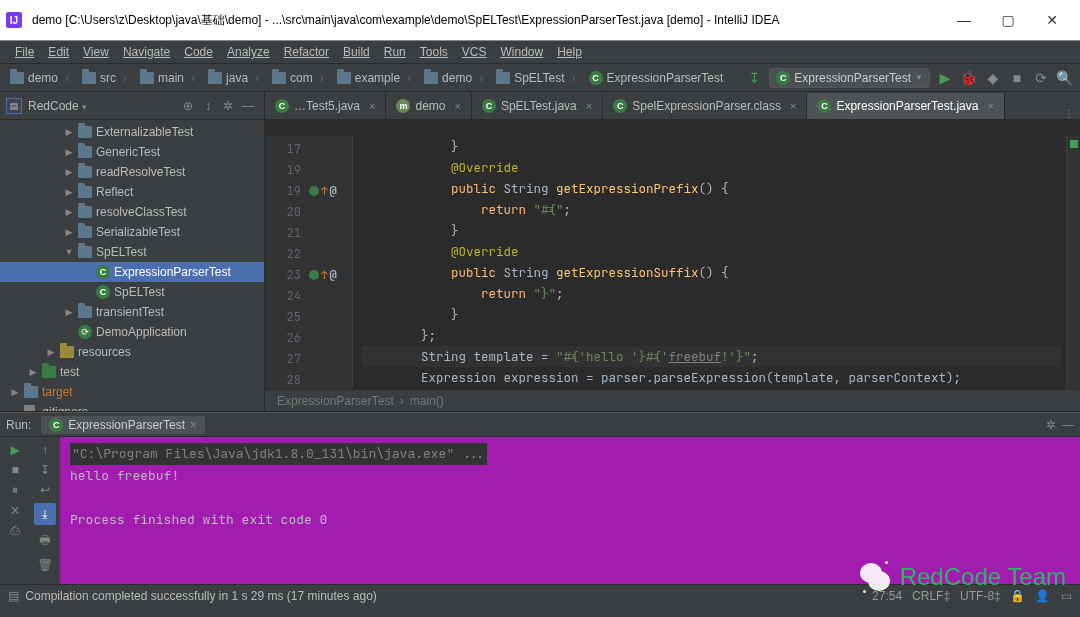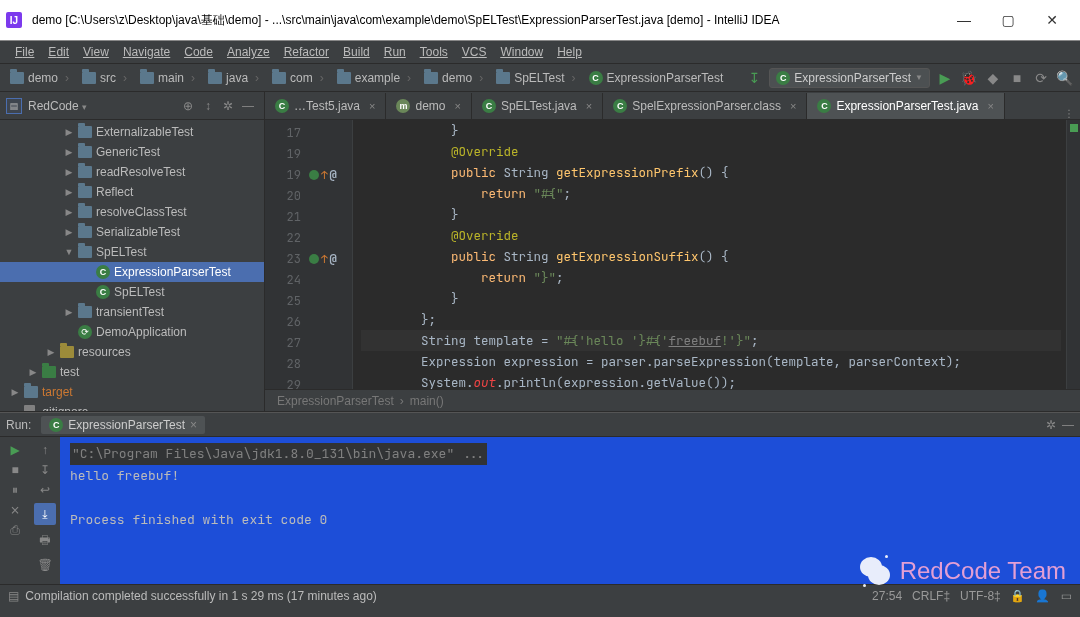--- a/index.html
+++ b/index.html
@@ -121,21 +121,21 @@
   .tab {
     display:flex; align-items:center; gap:5px; height:26px;
     padding:0 10px; background:#3c3f41; color:#bbbbbb;
     border-right:1px solid #2b2b2b; font-size:12px; white-space:nowrap;
   }
   .tab.active { background:#4e5254; color:#fff; }
   .tab .close { color:#888; font-size:11px; margin-left:4px; }
   .tab .m-icon { width:14px;height:14px;border-radius:7px;background:#6a8759;color:#fff;display:flex;align-items:center;justify-content:center;font-size:9px;font-weight:bold;}
   .tabs .tab-ops { flex:1; display:flex; justify-content:flex-end; align-items:center; padding-right:6px; gap:4px; color:#888;}
   
-  .code-host { flex:1; display:flex; background:#2b2b2b; overflow:hidden; }
+  .code-host { flex:1; display:flex; background:#2b2b2b; overflow:hidden;margin-top:16px; }
   .gutter-left {
     width:14px; background:#313335;
   }
   .gutter {
     width:74px; background:#313335; border-right:1px solid #3c3f41;
     font-family: "JetBrains Mono","Consolas",monospace; font-size:12px;
     color:#606366; padding-top:2px;
   }
   .gutter .grow { display:flex; align-items:center; height:21px; }
   .gutter .ln { width:28px; text-align:right; padding-right:6px;}
@@ -160,21 +160,21 @@
   }
   .editor-right .markerG { position:absolute; top:4px; right:2px; width:8px;height:8px;background:#499c54; }
   
   .editor-crumbs {
     height:22px; background:#3c3f41; border-top:1px solid #2b2b2b;
     display:flex; align-items:center; padding-left:12px; color:#777;
     font-size:12px; gap:6px;
   }
   
   .run-panel {
-    height:172px; background:#1d4ed8; display:flex; flex-direction:column;
+    height:172px; background:#a21caf; display:flex; flex-direction:column;
     border-top:1px solid #555;
   }
   .run-panel-header {
     height:24px; background:#3c3f41; display:flex; align-items:center;
     padding:0 6px; gap:6px; border-bottom:1px solid #2b2b2b;
   }
   .run-panel-header .lbl { color:#bbb; padding-right:4px;}
   .run-tab {
     display:flex; align-items:center; gap:5px; background:#4e5254;
     padding:2px 8px; border-radius:2px; color:#ccc;
@@ -198,22 +198,22 @@
   .console .cmd { color:#808080; background:#313335; display:inline-block; padding:0 2px;}
   
   .statusbar {
     height:22px; background:#3c3f41; border-top:1px solid #2b2b2b;
     display:flex; align-items:center; padding:0 8px; color:#bbbbbb; font-size:12px;
   }
   .statusbar .left { flex:1; display:flex; align-items:center; gap:6px;}
   .statusbar .right { display:flex; align-items:center; gap:10px; color:#999;}
   
   .watermark {
-    position:absolute; right:14px; bottom:32px; display:flex; align-items:center;
-    color:#f9a8d4; font-size:24px; font-weight:500; opacity:0.9; gap:10px;
+    position:absolute; right:14px; bottom:26px; display:flex; align-items:center;
+    color:#22c55e; font-size:24px; font-weight:500; opacity:0.9; gap:10px;
     pointer-events:none;
   }
   .watermark .bubble { width:30px;height:28px; position:relative;}
   .watermark .bubble .b1,.watermark .bubble .b2{
     position:absolute;width:22px;height:20px;border-radius:50%;background:#fff;
   }
   .watermark .bubble .b1{left:0;top:0;}
   .watermark .bubble .b2{right:0;bottom:0;}
   .watermark .bubble .dot{position:absolute;width:3px;height:3px;border-radius:50%;background:#fff;}
   .watermark .bubble .d1{left:3px;bottom:-2px;}

